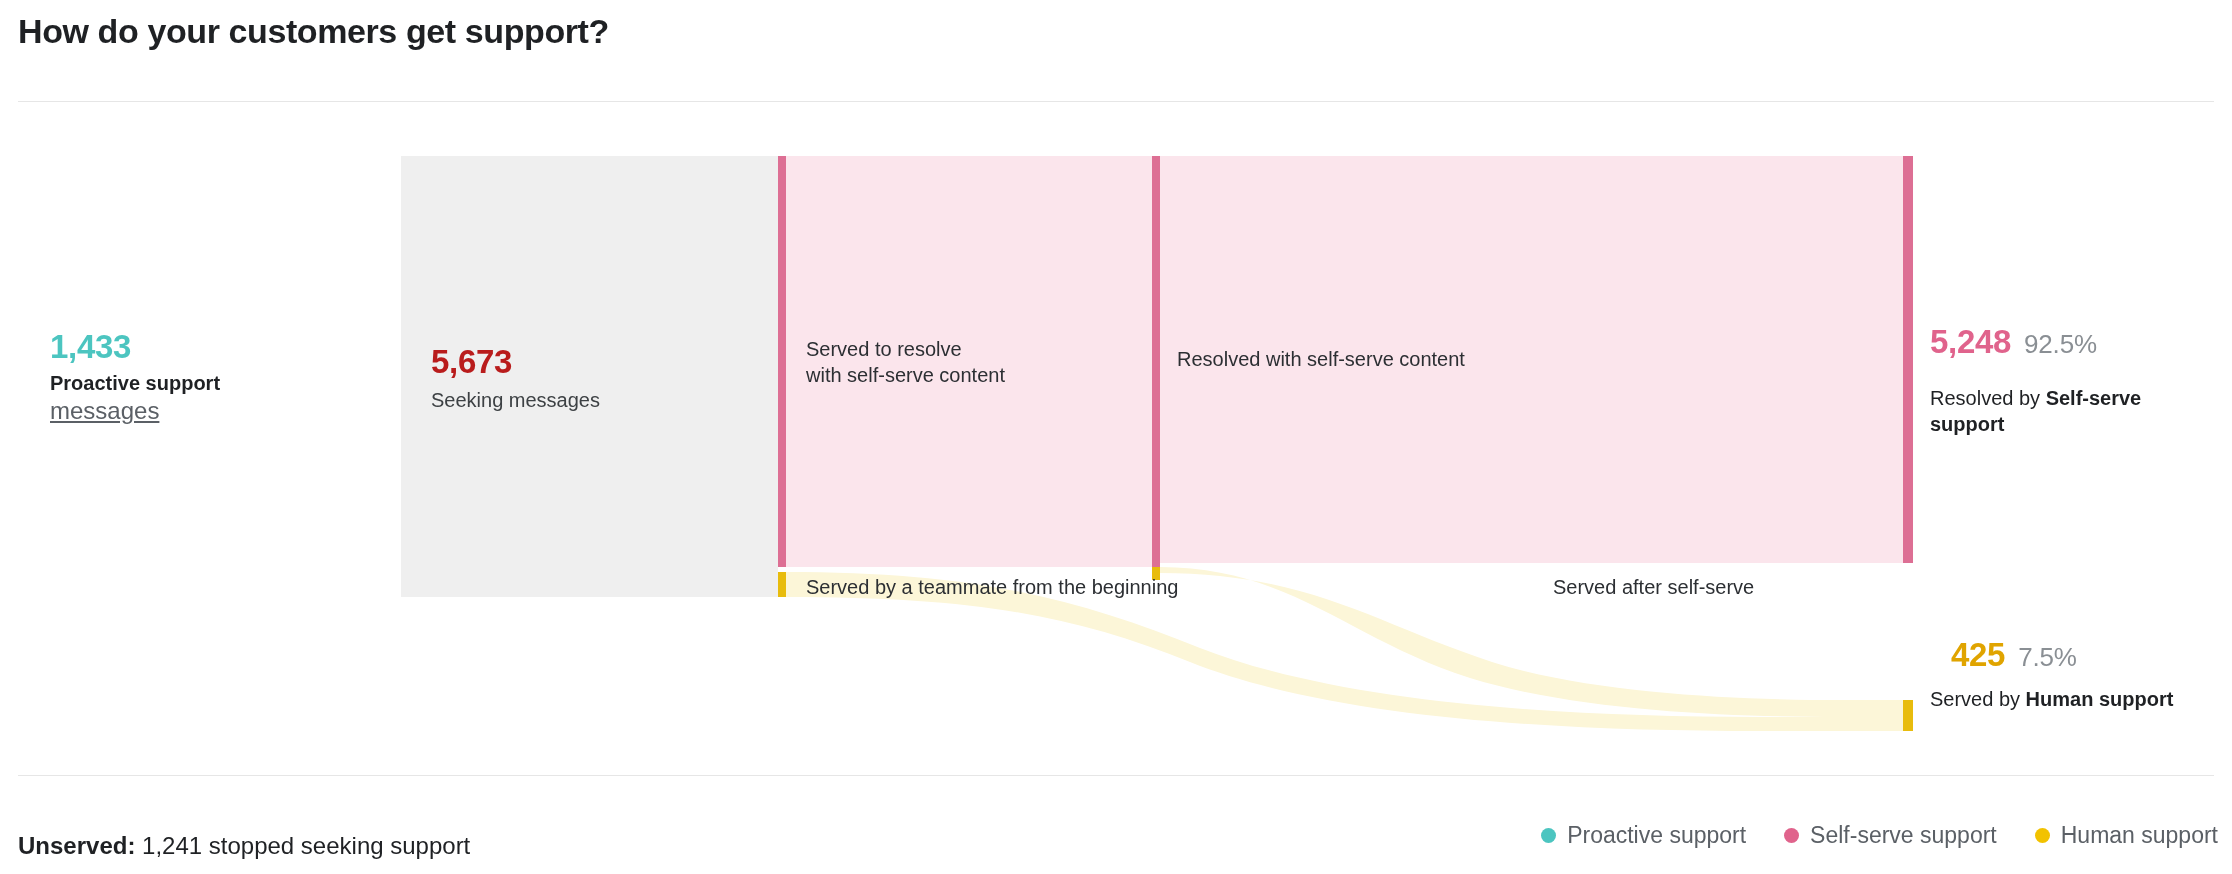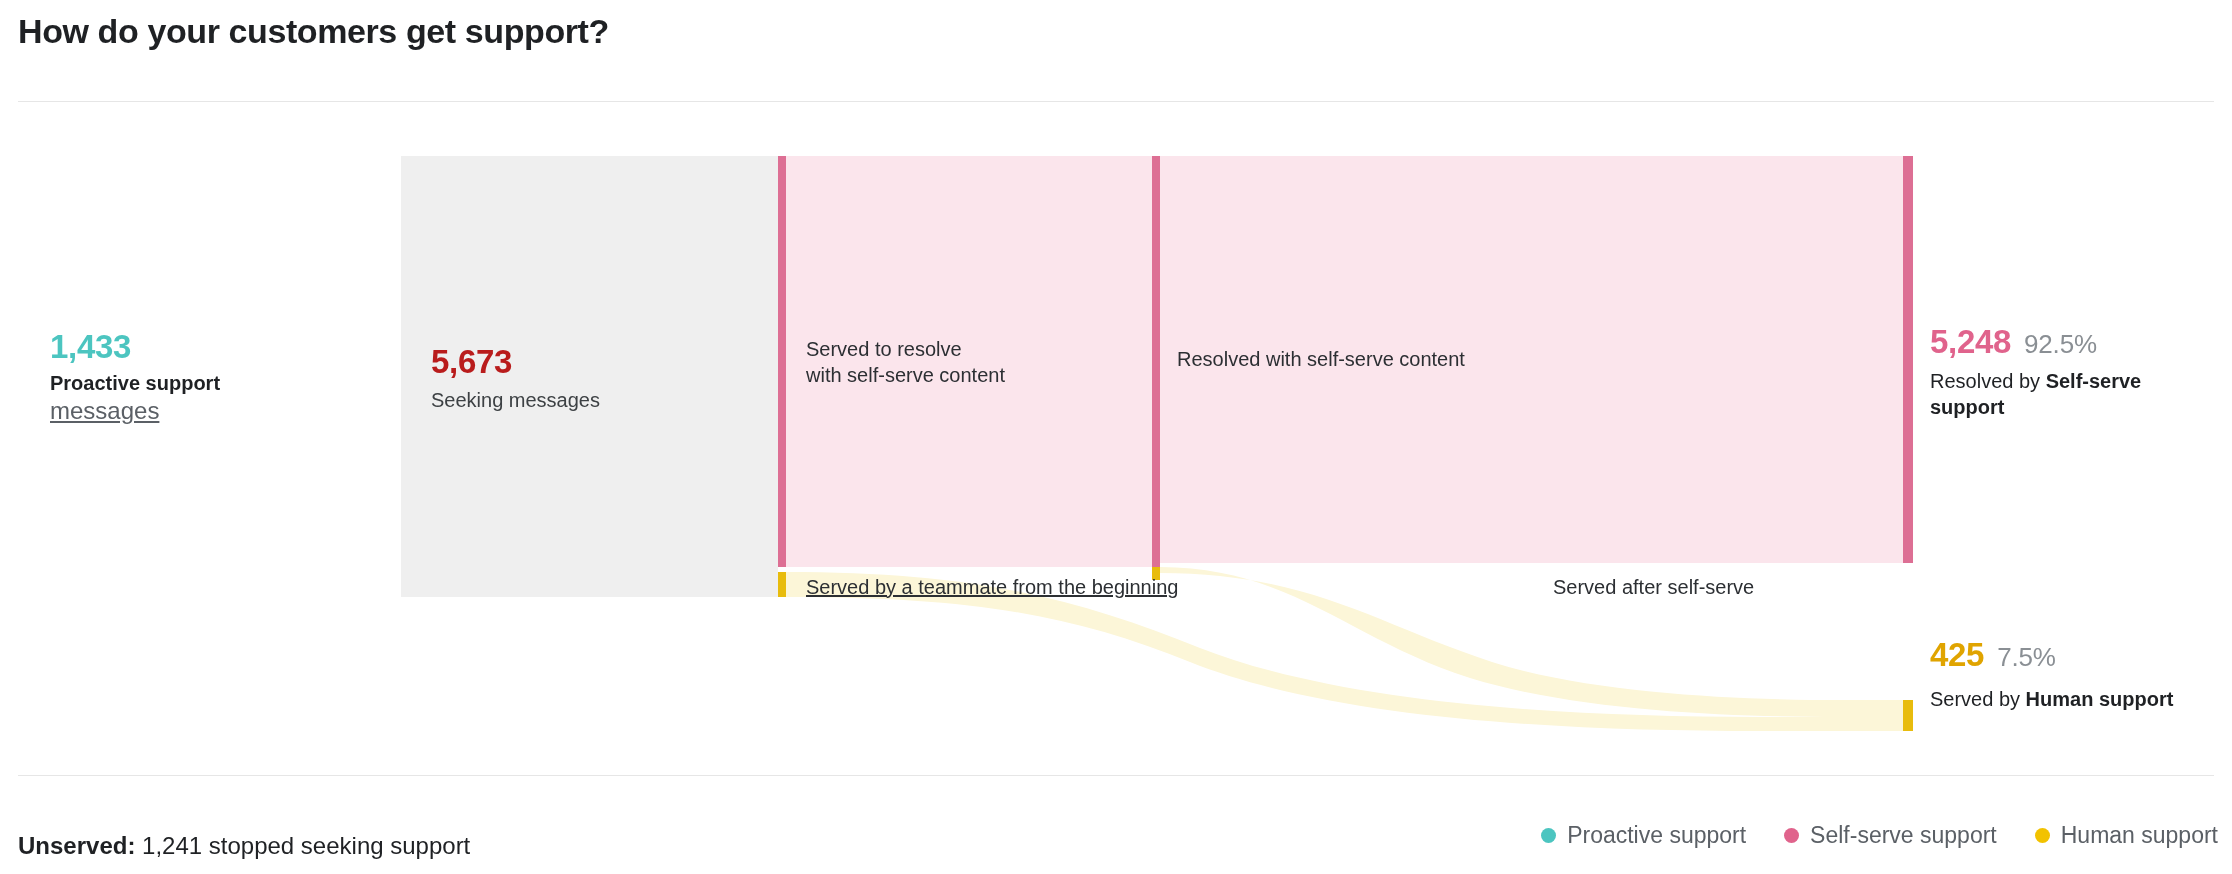--- a/index.html
+++ b/index.html
@@ -91,21 +91,21 @@
 
   .flow-label {
     position: absolute;
     font-size: 20px;
     color: #2c2f33;
     line-height: 1.32;
     white-space: nowrap;
   }
   #flow-label-tried   { left: 806px;  top: 336px; }
   #flow-label-resolved{ left: 1177px; top: 346px; }
-  #flow-label-teammate{ left: 806px;  top: 574px; text-decoration: underline; }
+  #flow-label-teammate{ left: 806px;  top: 574px; }
   #flow-label-after   { left: 1553px; top: 574px; }
 
   
   #unserved {
     position: absolute;
     left: 18px;
     top: 820px;
     font-size: 24px;
     color: #1f2124;
     white-space: nowrap;
@@ -189,27 +189,27 @@
   <div class="lbl" id="seeking-block">
     <div class="kpi-num">5,673</div>
     <div class="kpi-sub">Seeking messages</div>
   </div>
 
   <div class="lbl" id="selfserve-block">
     <div style="display:flex;align-items:baseline;gap:13px;text-align:right;">
       <span class="kpi-num">5,248</span>
       <span class="kpi-pct">92.5%</span>
     </div>
-    <div class="kpi-sub" style="margin-top:9px;max-width:215px;white-space:normal;">
+    <div class="kpi-sub" style="margin-top:26px;max-width:215px;white-space:normal;">
       <span>Resolved by </span><b>Self-serve support</b>
     </div>
   </div>
 
   <div class="lbl" id="human-block">
-    <div style="display:flex;align-items:baseline;gap:13px;">
+    <div style="display:flex;align-items:baseline;gap:13px;margin-left:21px;">
       <span class="kpi-num">425</span>
       <span class="kpi-pct">7.5%</span>
     </div>
     <div class="kpi-sub" style="margin-top:14px;">
       <span>Served by </span><b>Human support</b>
     </div>
   </div>
 
   <div class="flow-label" id="flow-label-tried">
     <div>Served to resolve</div>

